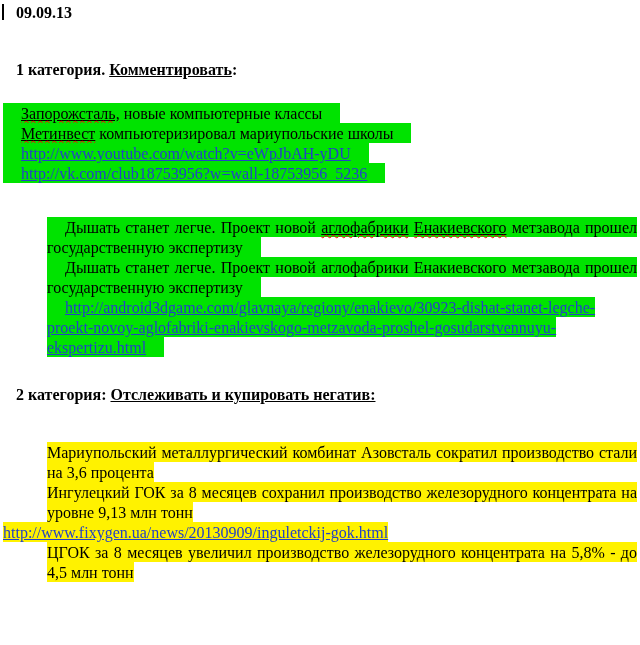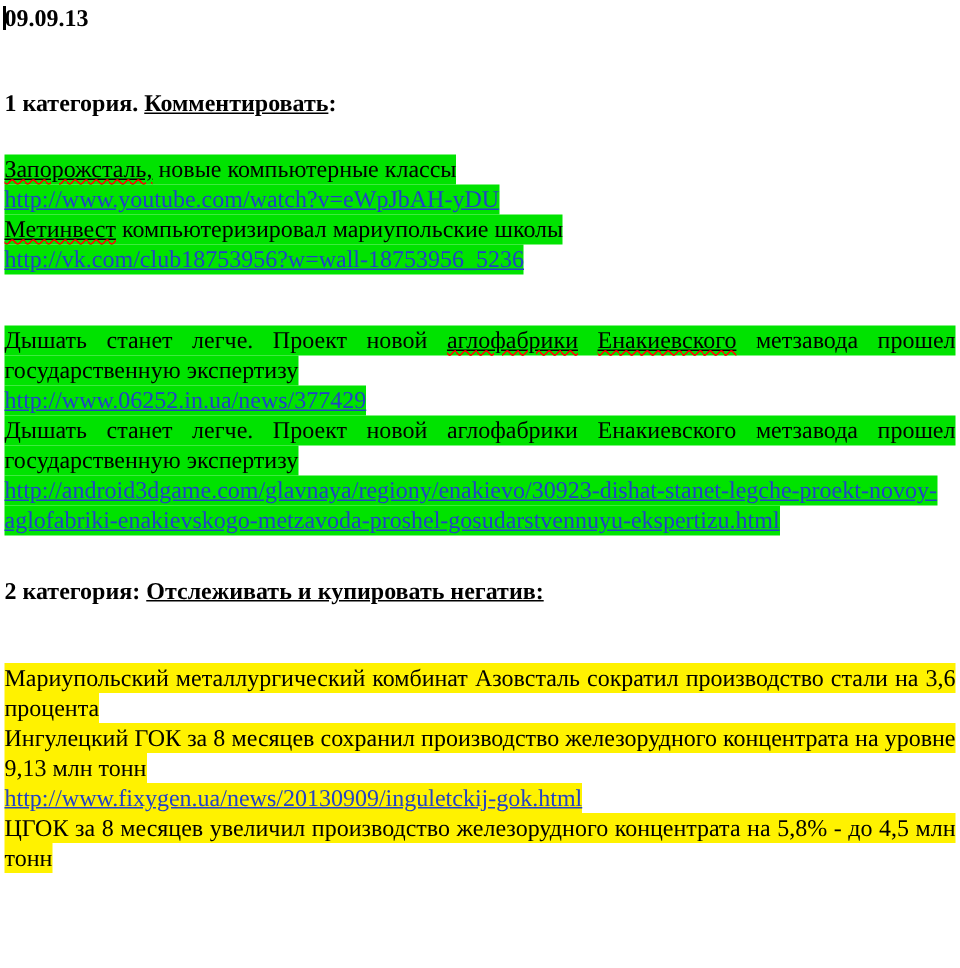--- a/index.html
+++ b/index.html
@@ -10,60 +10,59 @@
     box-sizing: border-box;
     padding: 3px;
     background: #ffffff;
     color: #000000;
     font-family: "Liberation Serif", "DejaVu Serif", serif;
     font-size: 16px;
     line-height: 20px;
     overflow: hidden;
   }
   p { margin: 0; }
-  .b { font-weight: bold; }
-  .just { text-align: justify; }
+  .b { font-weight: bold; padding-left: 13px; }
+  .just { text-align: justify; margin-left: 44px; }
   .u { text-decoration: underline; }
   .sq {
     text-decoration-line: underline;
     text-decoration-style: wavy;
     text-decoration-color: var(--squiggle, #ff0000);
     text-decoration-thickness: 1px;
   }
-  .hl-g { background: var(--green, #00e300); padding: 2px 0 1px; }
+  .hl-g { background: var(--green, #00e300); padding: 2px 18px 1px; }
   .hl-y { background: var(--yellow, #fff200); padding: 2px 0 1px; }
   .lnk { color: var(--link, #2342c5); text-decoration: underline; cursor: pointer; }
   .caret { position: absolute; left: 2px; top: 4px; width: 1.5px; height: 16px; background: #000; }
   .spacer { width: 100%; }
 </style>
 </head>
 <body>
 
 <div class="caret"></div>
 
 <p class="b">09.09.13</p>
 
 <div class="spacer" style="height:37px"></div>
 
 <p class="b"><span>1 категория. </span><span class="u">Комментировать</span><span>:</span></p>
 
 <div class="spacer" style="height:24px"></div>
 
 <div>
   <p><span class="hl-g"><span class="u"><span class="sq">Запорожсталь,</span></span><span> новые компьютерные классы</span></span></p>
+  <p><span class="hl-g"><span class="u"><span class="sq">Метинвест</span></span><span> компьютеризировал мариупольские школы</span></span></p>
   <p><span class="hl-g"><a class="lnk">http://www.youtube.com/watch?v=eWpJbAH-yDU</a></span></p>
-  <p><span class="hl-g"><span class="u"><span class="sq">Метинвест</span></span><span> компьютеризировал мариупольские школы</span></span></p>
   <p><span class="hl-g"><a class="lnk">http://vk.com/club18753956?w=wall-18753956_5236</a></span></p>
 </div>
 
 <div class="spacer" style="height:34px"></div>
 
 <div>
   <p class="just"><span class="hl-g"><span>Дышать станет легче. Проект новой </span><span class="u"><span class="sq">аглофабрики</span></span><span> </span><span class="u"><span class="sq">Енакиевского</span></span><span> метзавода прошел государственную экспертизу</span></span></p>
-  <p><span class="hl-g"><a class="lnk">http://www.06252.in.ua/news/377429</a></span></p>
   <p class="just"><span class="hl-g"><span>Дышать станет легче. Проект новой аглофабрики Енакиевского метзавода прошел государственную экспертизу</span></span></p>
   <p class="just"><span class="hl-g"><a class="lnk">http://android3dgame.com/glavnaya/regiony/enakievo/30923-dishat-stanet-legche-proekt-novoy-aglofabriki-enakievskogo-metzavoda-proshel-gosudarstvennuyu-ekspertizu.html</a></span></p>
 </div>
 
 <div class="spacer" style="height:27px"></div>
 
 <p class="b"><span>2 категория: </span><span class="u">Отслеживать и купировать негатив:</span></p>
 
 <div class="spacer" style="height:38px"></div>
 

